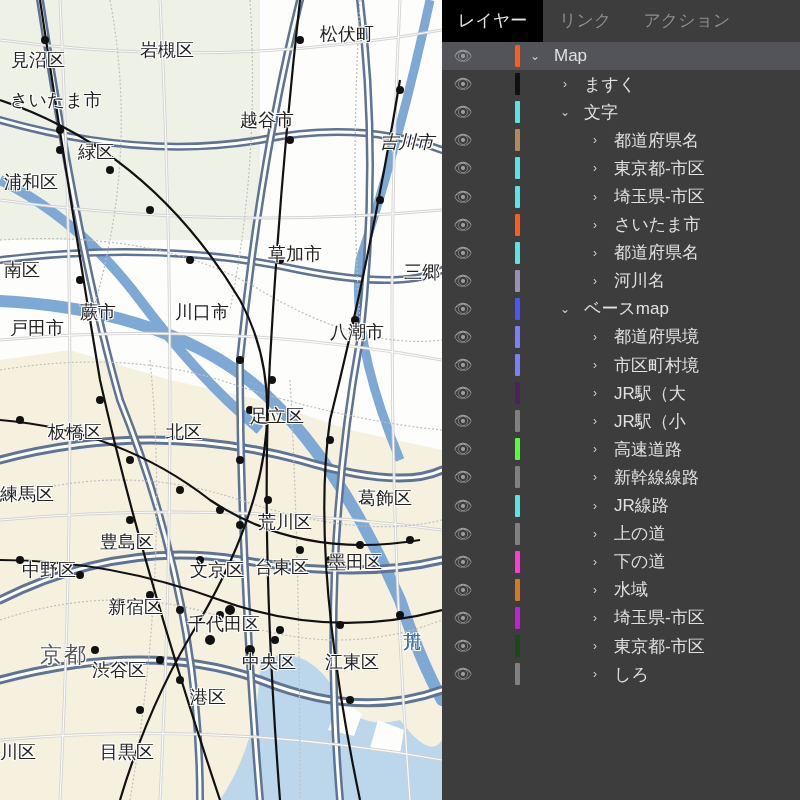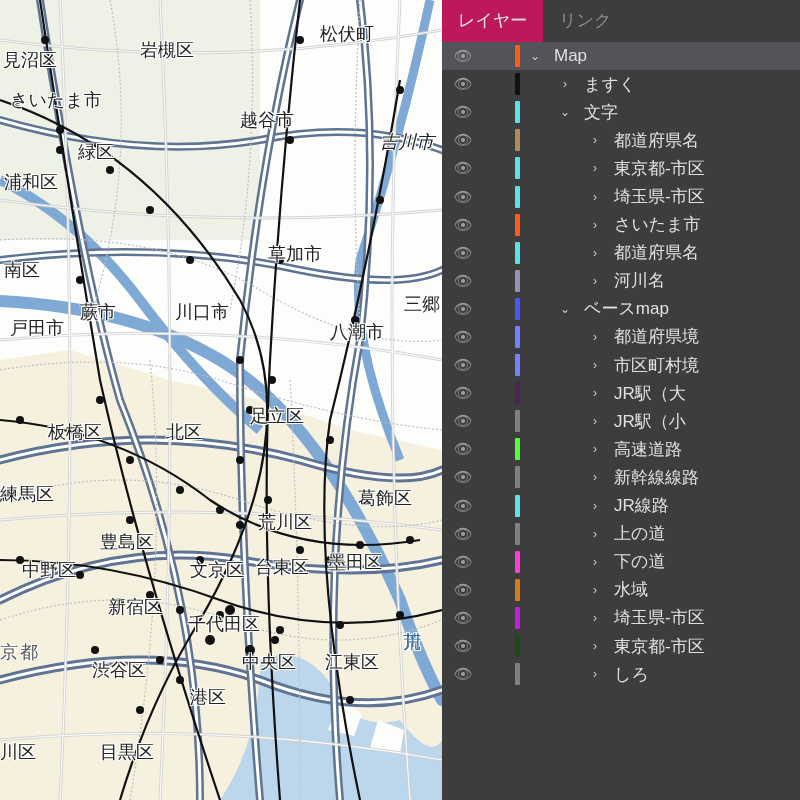--- a/index.html
+++ b/index.html
@@ -42,23 +42,24 @@
        1px -1px 0 #fff,
       -1px  1px 0 #fff,
        1px  1px 0 #fff;
   }
   .map-label.river {
     color: #3b6ea5;
     writing-mode: vertical-rl;
     font-size: 18px;
   }
   .map-label.pref {
-    font-size: 18px;
+    font-size: 22px;
     color: #555;
     letter-spacing: 2px;
+    padding-left: 40px;
   }
 
   
   .panel {
     position: absolute;
     left: 442px;
     top: 0;
     width: 358px;
     height: 800px;
     background: #3d3d3d;
@@ -72,21 +73,21 @@
     background: #3d3d3d;
   }
   .tab {
     padding: 9px 16px 0 16px;
     color: #8f8f8f;
     font-size: 17px;
     cursor: pointer;
   }
   .tab.active {
     color: #e4e4e4;
-    background: #be185d;
+    background: #000000;
   }
   .layer-list {
     display: flex;
     flex-direction: column;
   }
   .layer-row {
     display: flex;
     align-items: center;
     height: 28.1px;
     padding: 0 4px 0 10px;
@@ -265,30 +266,30 @@
         <circle cx="210" cy="640" r="5"></circle>
           <circle cx="230" cy="610" r="5"></circle>
           <circle cx="250" cy="650" r="5"></circle>
         <circle cx="120" cy="602" r="4"></circle>
           <circle cx="95" cy="650" r="4"></circle>
       </g>
     </svg>
 
     <div id="map-labels">
         <div class="map-label" style="left: 10px; top: 88px;">さいたま市</div>
-        <div class="map-label" style="left: 3px; top: 48px;">見沼区</div>
+        <div class="map-label" style="left: 11px; top: 48px;">見沼区</div>
         <div class="map-label" style="left: 140px; top: 38px; font-family: Liberation Serif, serif;">岩槻区</div>
         <div class="map-label" style="left: 320px; top: 22px; text-align: center;">松伏町</div>
         <div class="map-label" style="left: 240px; top: 108px;">越谷市</div>
         <div class="map-label" style="left: 380px; top: 130px; font-style: italic;">吉川市</div>
         <div class="map-label" style="left: 78px; top: 140px;">緑区</div>
         <div class="map-label" style="left: 4px; top: 170px;">浦和区</div>
         <div class="map-label" style="left: 4px; top: 258px;">南区</div>
         <div class="map-label" style="left: 268px; top: 242px;">草加市</div>
-        <div class="map-label" style="left: 404px; top: 260px; margin-top: 32px;">三郷</div>
+        <div class="map-label" style="left: 404px; top: 260px;">三郷</div>
         <div class="map-label" style="left: 10px; top: 316px;">戸田市</div>
         <div class="map-label" style="left: 80px; top: 300px;">蕨市</div>
         <div class="map-label" style="left: 175px; top: 300px;">川口市</div>
         <div class="map-label" style="left: 330px; top: 320px;">八潮市</div>
         <div class="map-label" style="left: 48px; top: 420px;">板橋区</div>
         <div class="map-label" style="left: 150px; top: 420px; margin-left: 16px;">北区</div>
         <div class="map-label" style="left: 250px; top: 404px; font-family: Liberation Serif, serif;">足立区</div>
         <div class="map-label" style="left: 0px; top: 482px;">練馬区</div>
         <div class="map-label" style="left: 358px; top: 486px;">葛飾区</div>
         <div class="map-label" style="left: 258px; top: 510px;">荒川区</div>
@@ -309,20 +310,21 @@
 
     <div class="map-label pref" style="left: 0px; top: 640px;" id="pref-label">京都</div>
 
     <div class="map-label river" style="left: 400px; top: 618px;" id="river-label">荒川</div>
   </div>
 
   <div class="panel">
     <div class="tabs" id="tabs">
         <div class="tab active">レイヤー</div>
         <div class="tab">リンク</div>
+        <div class="tab">アクション</div>
       </div>
     <div class="layer-list" id="layers">
         <div class="layer-row selected">
           <div class="eye">👁</div>
           <div class="swatch-col">
             <div class="swatch" style="--c: #ff5a1f;"></div>
           </div>
           <div class="indent-spacer" style="width: 0px;"></div>
           <div class="arrow">⌄</div>
           <div class="layer-name">Map</div>

